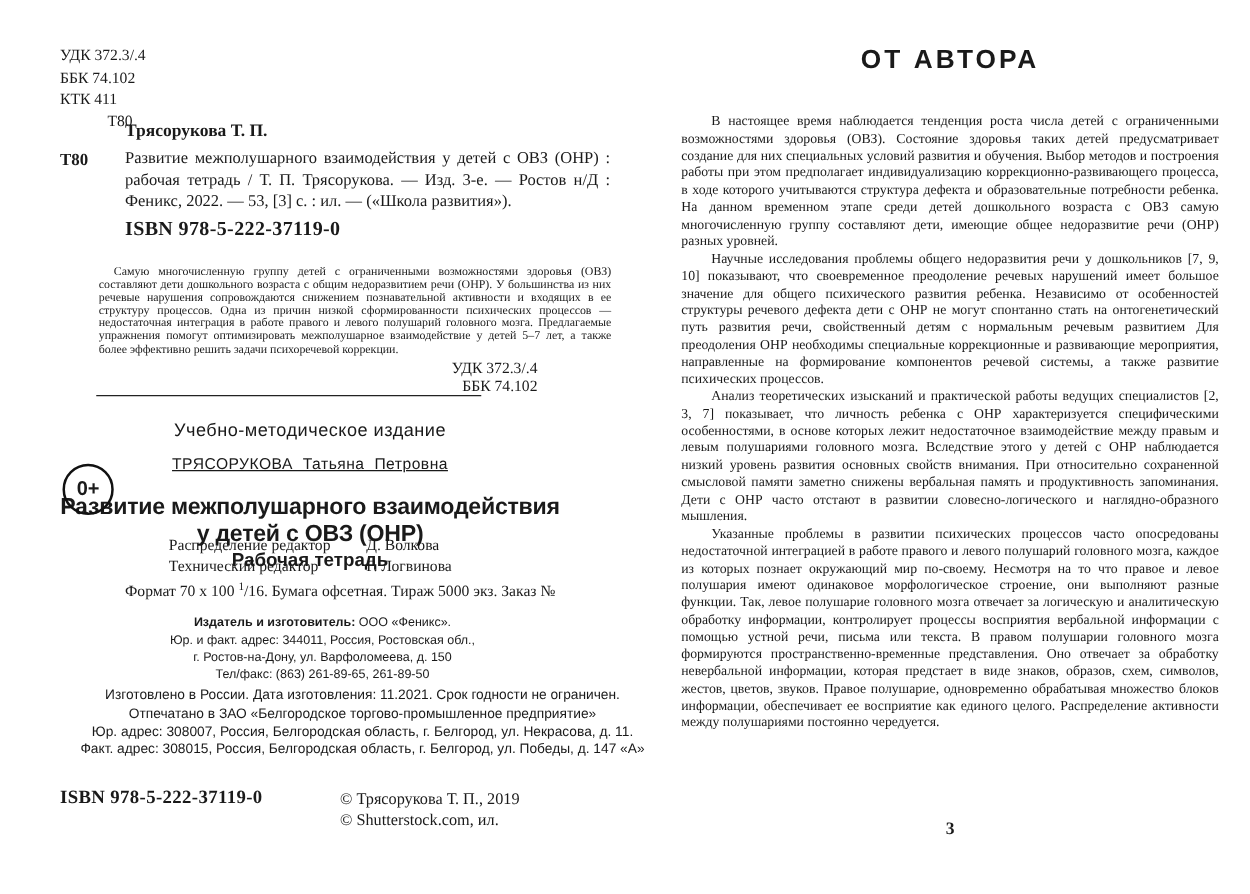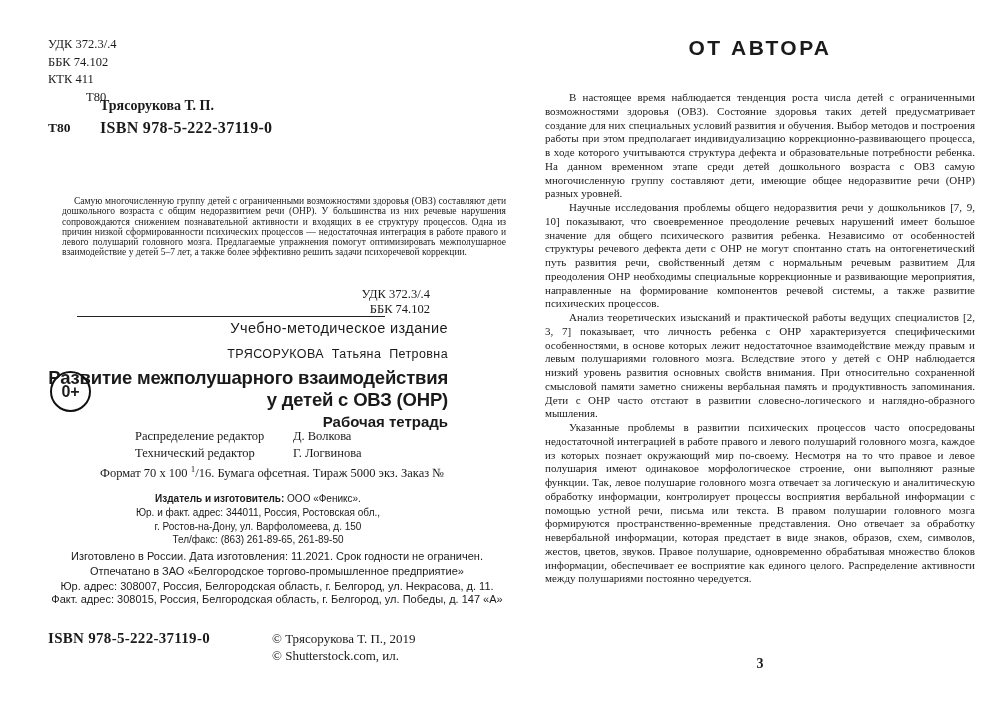--- a/index.html
+++ b/index.html
@@ -10,39 +10,39 @@
   
   #left-page{position:absolute;left:48px;top:0;width:458px;height:541px;}
   .codes{top:36px;left:0;font-size:12.5px;line-height:17.5px;}
   .codes .t80-top{padding-left:38px;}
   .bib{top:98px;left:0;width:440px;padding-left:52px;box-sizing:border-box;}
   .bib .t80-hang{position:absolute;left:0;top:22px;font-weight:bold;font-size:13.5px;}
   .bib .author{font-weight:bold;font-size:14px;margin-bottom:3px;}
   .bib .entry{font-size:13.2px;line-height:17.5px;text-align:justify;}
   .bib .isbn{font-weight:bold;font-size:16px;margin-top:5px;letter-spacing:.3px;}
   .annot{top:196px;left:14px;width:444px;font-size:9.5px;line-height:10.3px;text-align:justify;}
-  .annot p{margin:0;text-indent:12px;}
+  .annot p{margin:17px;text-indent:12px;}
   .udk-right{top:287px;left:0;width:458px;text-align:right;padding-right:76px;box-sizing:border-box;
              font-size:12.5px;line-height:15px;}
   .rule{top:316px;left:29px;width:308px;border-top:1.6px solid #222;height:0;}
-  .midblock{top:320px;left:0;width:400px;text-align:right;font-family:"Liberation Sans",sans-serif;}
+  .midblock{top:337px;left:0;width:400px;text-align:center;font-family:"Liberation Sans",sans-serif;}
   .edition{font-size:14.5px;letter-spacing:.4px;margin-bottom:11px;}
-  .author-full{font-size:12.5px;word-spacing:4px;letter-spacing:.4px;margin-bottom:6px;}
+  .author-full{font-size:12.5px;word-spacing:4px;letter-spacing:.4px;margin-bottom:16px;text-decoration:underline;}
   .booktitle{font-weight:bold;font-size:18.5px;line-height:21.5px;letter-spacing:-0.2px;}
   .booksub{font-weight:bold;font-size:15px;margin-top:3px;}
   .badge{top:371px;left:2px;width:37px;height:37px;border:2.5px solid #111;border-radius:50%;
          display:flex;align-items:center;justify-content:center;
          font-family:"Liberation Sans",sans-serif;font-weight:bold;font-size:16px;}
   .editors{top:428px;left:87px;display:grid;grid-template-columns:158px auto;row-gap:1px;
            font-size:12.5px;line-height:16px;}
   .format{top:464px;left:52px;font-size:12.5px;}
   .format sup{font-size:9px;}
   .pubblock{top:492px;left:0;width:420px;text-align:center;
             font-family:"Liberation Sans",sans-serif;font-size:10px;line-height:13.8px;}
-  .made{top:550px;left:0;width:458px;text-align:center;font-family:"Liberation Sans",sans-serif;font-size:11px;}
+  .made{top:550px;left:13px;width:458px;text-align:center;font-family:"Liberation Sans",sans-serif;font-size:11px;}
   .printed{top:565px;}
   .addr1{top:580px;}
   .addr2{top:593px;}
   .bottomrow{top:630px;left:0;width:458px;display:flex;align-items:flex-start;}
   .bottomrow .isbn-b{font-weight:bold;font-size:15px;letter-spacing:.3px;}
   .bottomrow .copy{margin-left:62px;font-size:13px;line-height:17px;}
 
   
   #right-page{position:absolute;left:545px;top:0;width:430px;height:669px;}
   .rp-head{top:36px;left:0;width:430px;text-align:center;
@@ -61,20 +61,21 @@
     <div class="abs codes">
       <div>УДК 372.3/.4</div>
       <div>ББК 74.102</div>
       <div>КТК 411</div>
       <div class="t80-top">Т80</div>
     </div>
 
     <div class="abs bib">
       <span class="t80-hang">Т80</span>
       <div class="author">Трясорукова Т. П.</div>
+      <div class="entry">Развитие межполушарного взаимодействия у детей с ОВЗ (ОНР) : рабочая тетрадь / Т. П. Трясорукова. — Изд. 3-е. — Ростов н/Д : Феникс, 2022. — 53, [3] с. : ил. — («Школа развития»).</div>
       <div class="isbn">ISBN 978-5-222-37119-0</div>
     </div>
 
     <div class="abs annot">
       <p>Самую многочисленную группу детей с ограниченными возможностями здоровья (ОВЗ) составляют дети дошкольного возраста с общим недоразвитием речи (ОНР). У большинства из них речевые нарушения сопровождаются снижением познавательной активности и входящих в ее структуру процессов. Одна из причин низкой сформированности психических процессов — недостаточная интеграция в работе правого и левого полушарий головного мозга. Предлагаемые упражнения помогут оптимизировать межполушарное взаимодействие у детей 5–7 лет, а также более эффективно решить задачи психоречевой коррекции.</p>
     </div>
 
     <div class="abs udk-right">
       <div>УДК 372.3/.4</div>
       <div>ББК 74.102</div>

